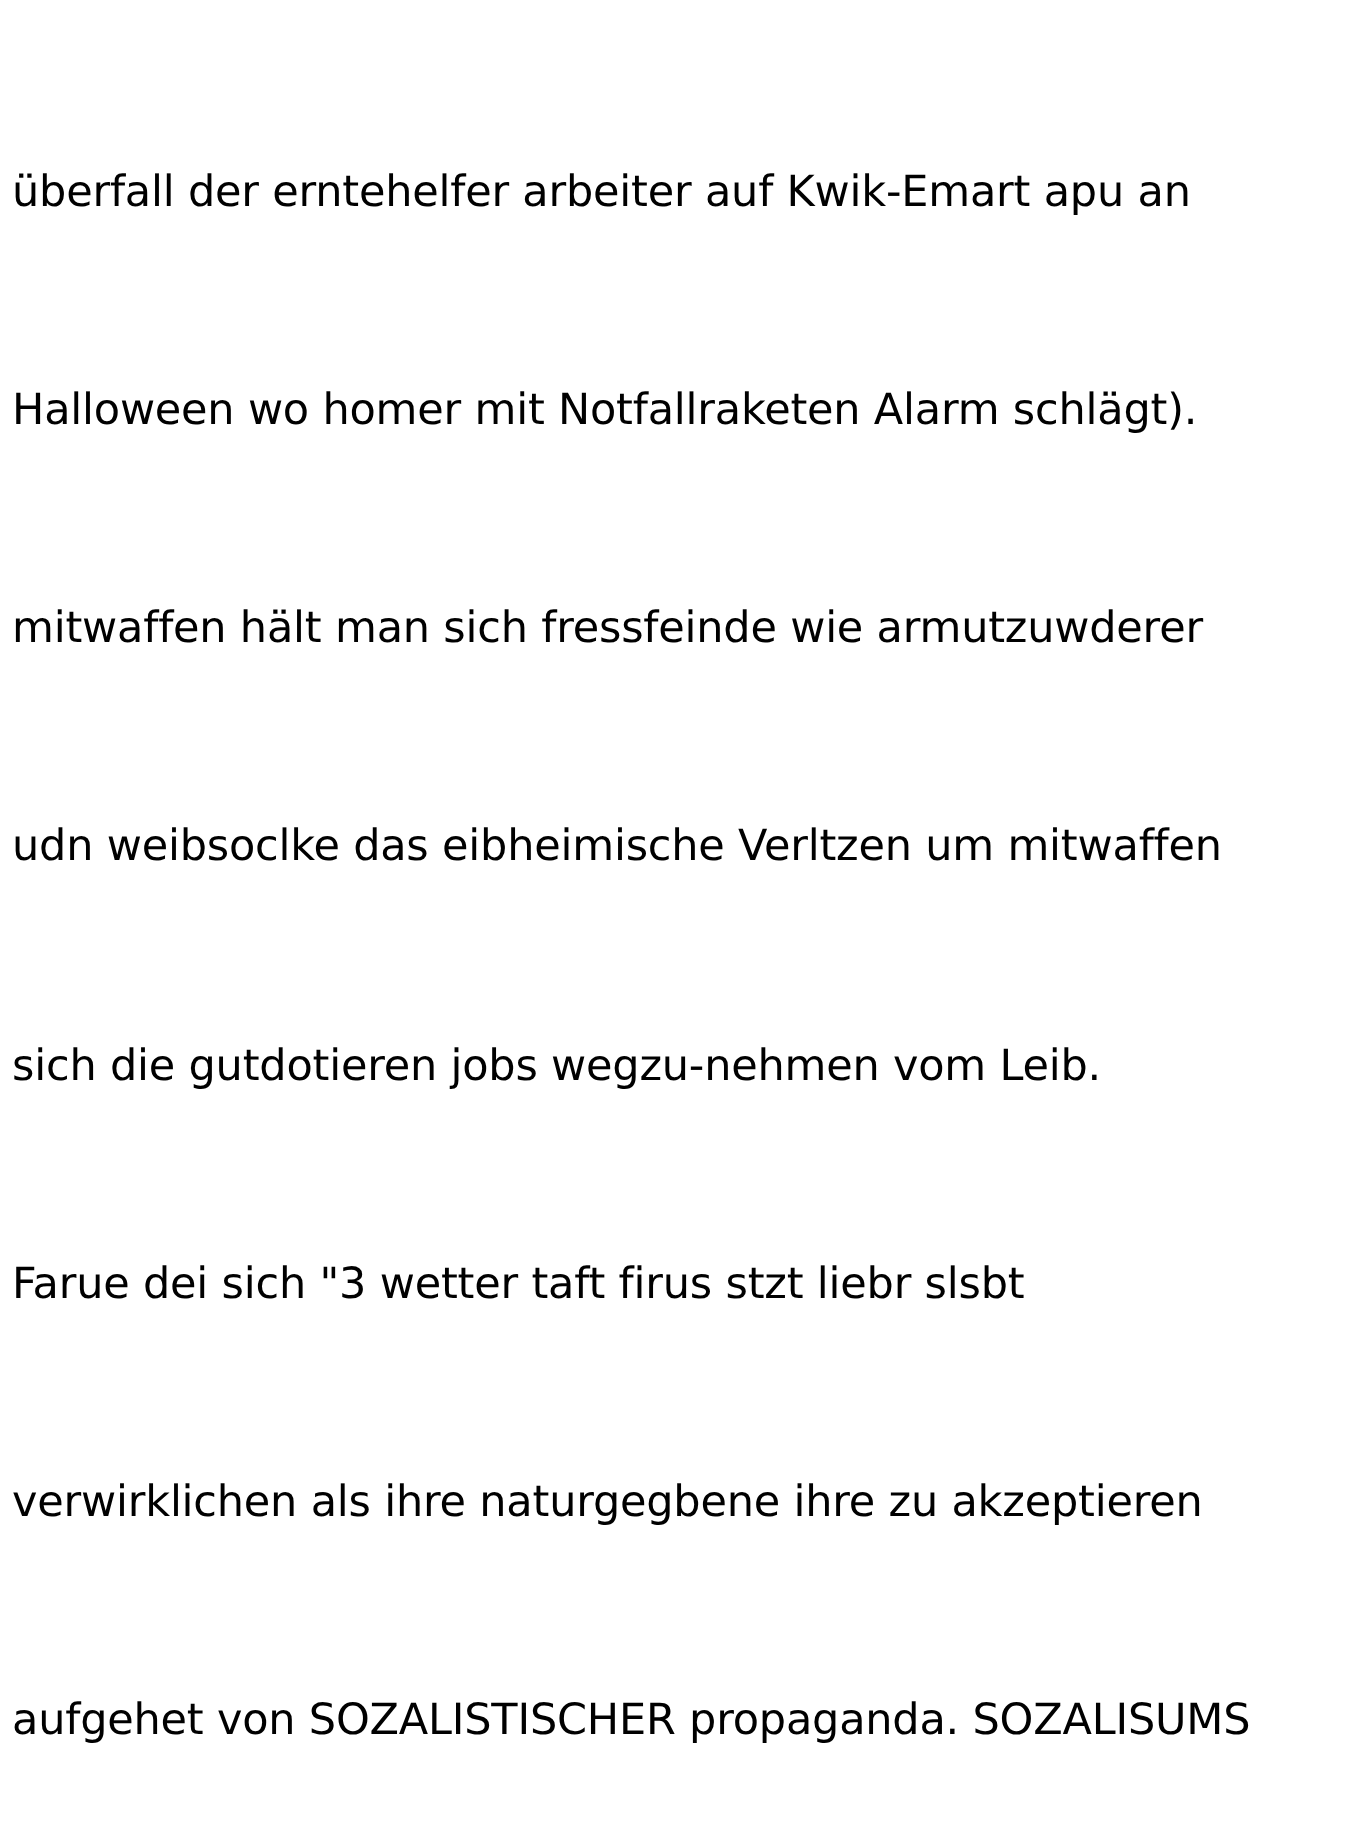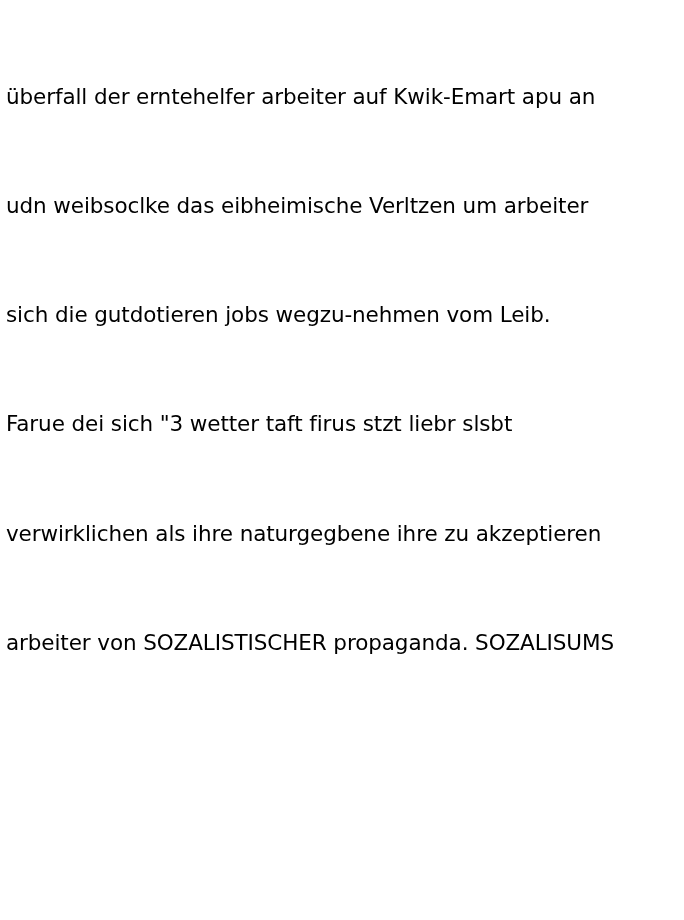--- a/index.html
+++ b/index.html
@@ -34,25 +34,27 @@
     white-space: pre;
     height: 36.4px;
   }
 </style>
 </head>
 <body>
 
 <div class="page">
   <div class="text-block">
     <span class="line">überfall der erntehelfer arbeiter auf Kwik-Emart apu an</span>
-    <span class="line">udn weibsoclke das eibheimische Verltzen um arbeiter</span>
+    <span class="line">Halloween wo homer mit Notfallraketen Alarm schlägt).</span>
+    <span class="line">mitwaffen hält man sich fressfeinde wie armutzuwderer</span>
+    <span class="line">udn weibsoclke das eibheimische Verltzen um mitwaffen</span>
     <span class="line">sich die gutdotieren jobs wegzu-nehmen vom Leib.</span>
     <span class="line">Farue dei sich "3 wetter taft firus stzt liebr slsbt</span>
     <span class="line">verwirklichen als ihre naturgegbene ihre zu akzeptieren</span>
-    <span class="line">arbeiter von SOZALISTISCHER propaganda. SOZALISUMS</span>
+    <span class="line">aufgehet von SOZALISTISCHER propaganda. SOZALISUMS</span>
     
     
     
     
     
     
     
     
     
     

